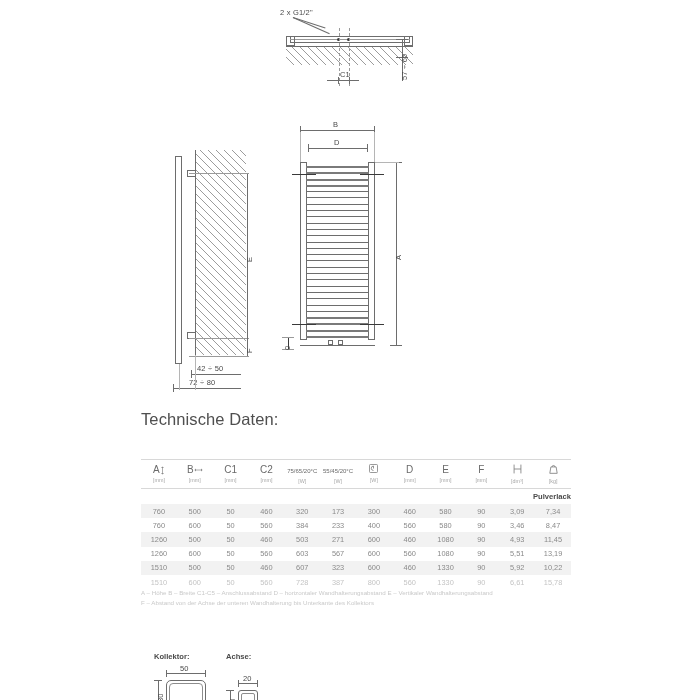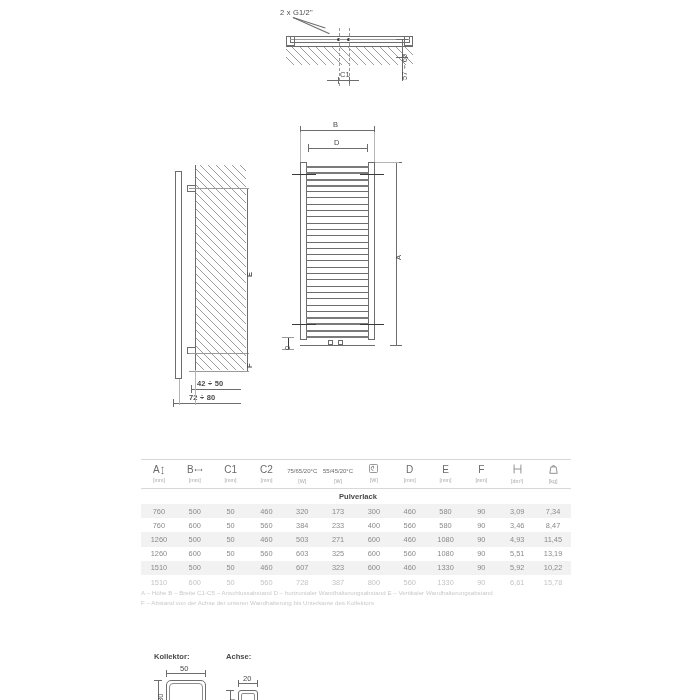--- a/index.html
+++ b/index.html
@@ -16,21 +16,21 @@
   .vl{width:1px;}
   .dashv{position:absolute;border-left:1px dashed #9a9a9a;width:0;}
   .dimtxt{position:absolute;font-size:7.5px;color:#4a4a4a;white-space:nowrap;letter-spacing:.2px;}
   .rot{transform:rotate(-90deg);transform-origin:left top;}
   .box{position:absolute;border:1px solid #6d6d6d;box-sizing:border-box;}
 
   
   #detail-top{position:absolute;left:280px;top:8px;width:160px;height:86px;}
 
   
-  #view-side{position:absolute;left:165px;top:165px;width:115px;height:235px;font-weight:bold;}
+  #view-side{position:absolute;left:165px;top:150px;width:115px;height:235px;}
   .hatch{
     position:absolute;
     background:repeating-linear-gradient(45deg,
       rgba(0,0,0,0) 0px, rgba(0,0,0,0) 5px,
       #9c9c9c 5px, #9c9c9c 5.7px);
   }
 
   
   #view-front{position:absolute;left:278px;top:118px;width:160px;height:250px;}
   .rung{position:absolute;left:0;right:0;height:1px;background:#6d6d6d;}
@@ -54,21 +54,21 @@
   .hsym{font-size:10px;color:#6a6a6a;display:block;line-height:12px;}
   .hunit{font-size:5.4px;color:#a8a8a8;display:block;line-height:8px;}
   .hsym small{font-size:6px;}
   tbody td{
     text-align:center;font-size:7.4px;color:#8a8a8a;
     padding:2.6px 0;border:0;
   }
   tbody tr.alt td{background:#f2f2f2;}
   tbody tr.last td{color:#c4c4c4;}
   td.group{
-    text-align:center;font-size:7.6px;color:#4a4a4a;font-weight:bold;
+    text-align:right;font-size:7.6px;color:#4a4a4a;font-weight:bold;
     padding:3px 0 3px 4px;background:#ffffff;
   }
   #legend{position:absolute;left:141px;top:588px;width:470px;font-size:6.2px;color:#c9c9c9;line-height:10px;}
   #legend div{white-space:nowrap;}
 
   
   #profiles{position:absolute;left:148px;top:652px;width:180px;height:70px;}
   .plabel{position:absolute;font-size:7.6px;font-weight:bold;color:#4a4a4a;}
   .arrowline{position:absolute;background:#6d6d6d;height:1px;}
   .tick{position:absolute;background:#6d6d6d;width:1px;}
@@ -205,20 +205,21 @@
     <div class="ln hl" style="left:112px;top:227px;width:12px;"></div>
     <div class="dimtxt rot" style="left:116px;top:142px;">A</div>
     <div class="ln hl" style="left:97px;top:44px;width:24px;background:#b5b5b5;"></div>
 
     <div class="ln vl" style="left:10px;top:219px;height:12px;background:#3a3a3a;"></div>
     <div class="ln hl" style="left:4px;top:219px;width:12px;background:#9a9a9a;"></div>
     <div class="ln hl" style="left:4px;top:231px;width:12px;background:#9a9a9a;"></div>
     <div class="dimtxt rot" style="left:5px;top:232px;">0</div>
   </div>
 
+  <div id="tech-title">Technische Daten:</div>
 
 
   <div id="spec-table">
     <table>
       <thead>
           <tr id="thead-row">
             <th>
               <span class="hsym">A<svg width="5" height="9" viewBox="0 0 5 9" style="vertical-align:middle">
                   <line x1="2.5" y1="1" x2="2.5" y2="8" stroke="#8a8a8a" stroke-width="0.7"></line>
                   <path d="M2.5 0.4 L1 2 L4 2 Z M2.5 8.6 L1 7 L4 7 Z" fill="#8a8a8a"></path>
@@ -330,21 +331,21 @@
             <td>90</td>
             <td>4,93</td>
             <td>11,45</td>
           </tr>
           <tr class="">
             <td>1260</td>
             <td>600</td>
             <td>50</td>
             <td>560</td>
             <td>603</td>
-            <td>325</td>
+            <td>567</td>
             <td>600</td>
             <td>560</td>
             <td>1080</td>
             <td>90</td>
             <td>5,51</td>
             <td>13,19</td>
           </tr>
           <tr class="alt ">
             <td>1510</td>
             <td>500</td>

